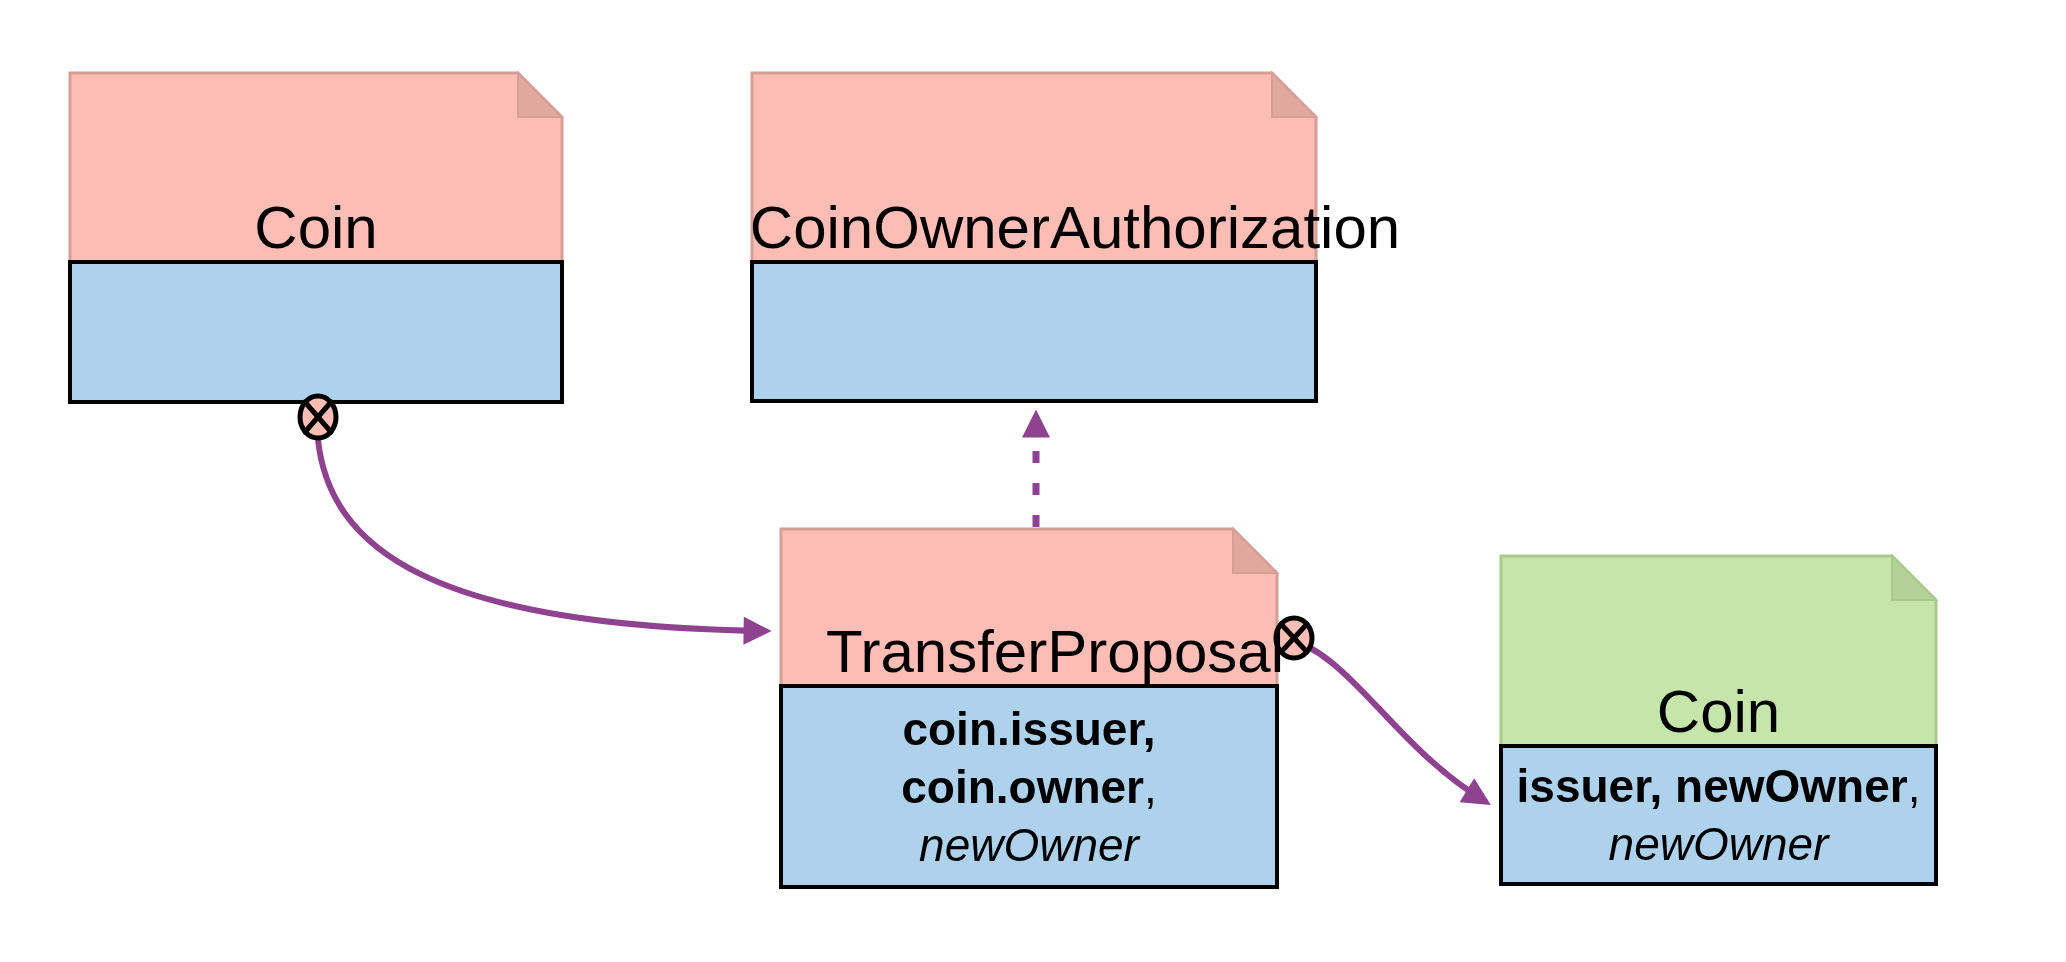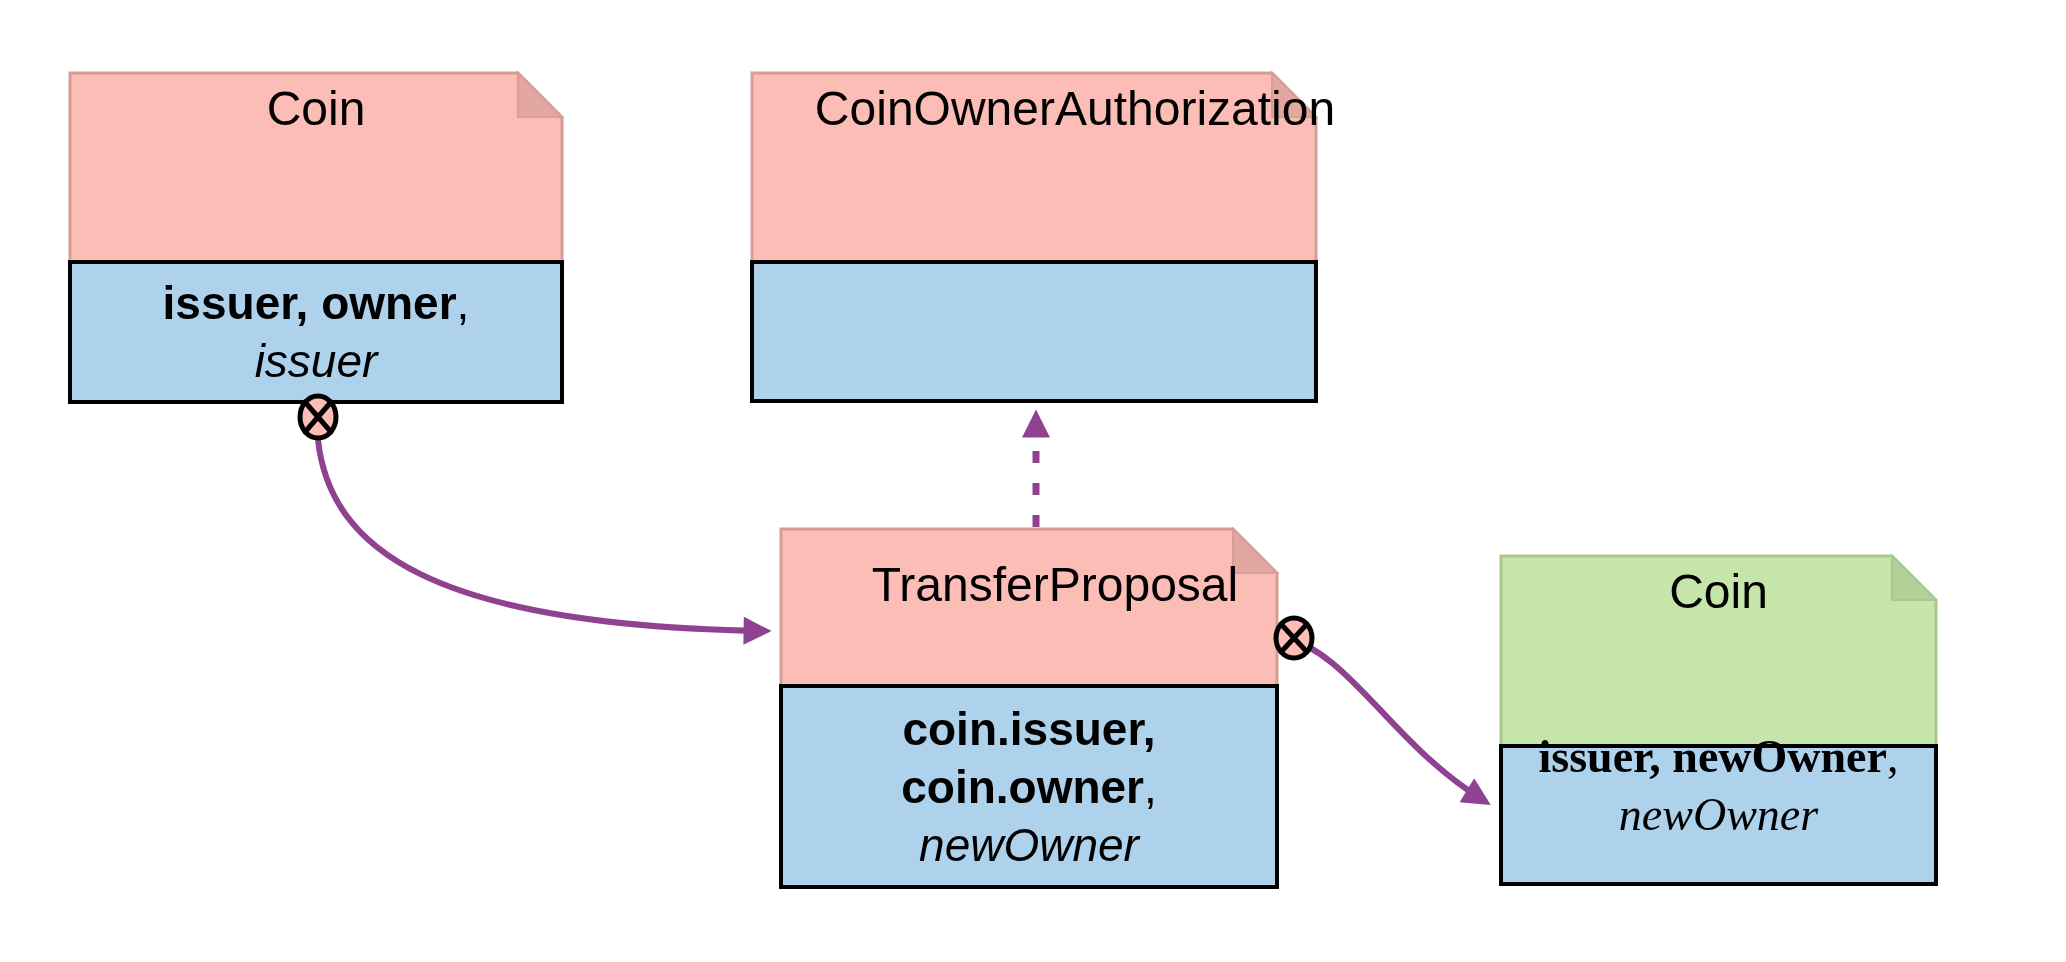--- a/index.html
+++ b/index.html
@@ -70,23 +70,23 @@
   }
   .choice-x {
     stroke: var(--consuming-marker-stroke);
     stroke-width: 5;
     stroke-linecap: round;
   }
   
   .box-title {
     position: absolute;
     display: flex;
-    align-items: flex-start;
+    align-items: flex-end;
     justify-content: center;
-    font-size: 48px;
+    font-size: 60px;
     padding-top: 8px;
     box-sizing: border-box;
   }
   .title-low {
     padding-top: 28px;
   }
   .box-body {
     position: absolute;
     display: flex;
     flex-direction: column;
@@ -149,39 +149,35 @@
     <g>
       <ellipse class="choice-circle" cx="1294" cy="638" rx="18" ry="20"></ellipse>
       <line class="choice-x" x1="1281" y1="624" x2="1307" y2="652"></line>
       <line class="choice-x" x1="1281" y1="652" x2="1307" y2="624"></line>
     </g>
   </svg>
 
   <div class="box-title" style="left:70px; top:73px; width:492px; height:189px;">
     <span>Coin</span>
   </div>
-  <div class="box-body" style="left:70px; top:262px; width:492px; height:140px;">
-    <div class="body-line"><span class="b">issuer, owner</span><span class="sep">,</span></div>
-    <div class="body-line"><span class="i">issuer</span></div>
-  </div>
 
   <div class="box-title" style="left:752px; top:73px; width:564px; height:189px;margin-left:41px;">
     <span>CoinOwnerAuthorization</span>
   </div>
 
   <div class="box-title title-low" style="left:781px; top:529px; width:496px; height:157px;margin-left:26px;">
     <span>TransferProposal</span>
   </div>
   <div class="box-body" style="left:781px; top:686px; width:496px; height:201px;">
     <div class="body-line"><span class="b">coin.issuer,</span></div>
     <div class="body-line"><span class="b">coin.owner</span><span class="sep">,</span></div>
     <div class="body-line"><span class="i">newOwner</span></div>
   </div>
 
   <div class="box-title" style="left:1501px; top:556px; width:435px; height:190px;">
     <span>Coin</span>
   </div>
-  <div class="box-body" style="left:1501px; top:717px; width:435px; height:138px;font-family:Liberation Serif, serif;">
+  <div class="box-body" style="left:1501px; top:746px; width:435px; height:138px;">
     <div class="body-line"><span class="b">issuer, newOwner</span><span class="sep">,</span></div>
     <div class="body-line"><span class="i">newOwner</span></div>
   </div>
 
 </div>
 
 </body></html>

